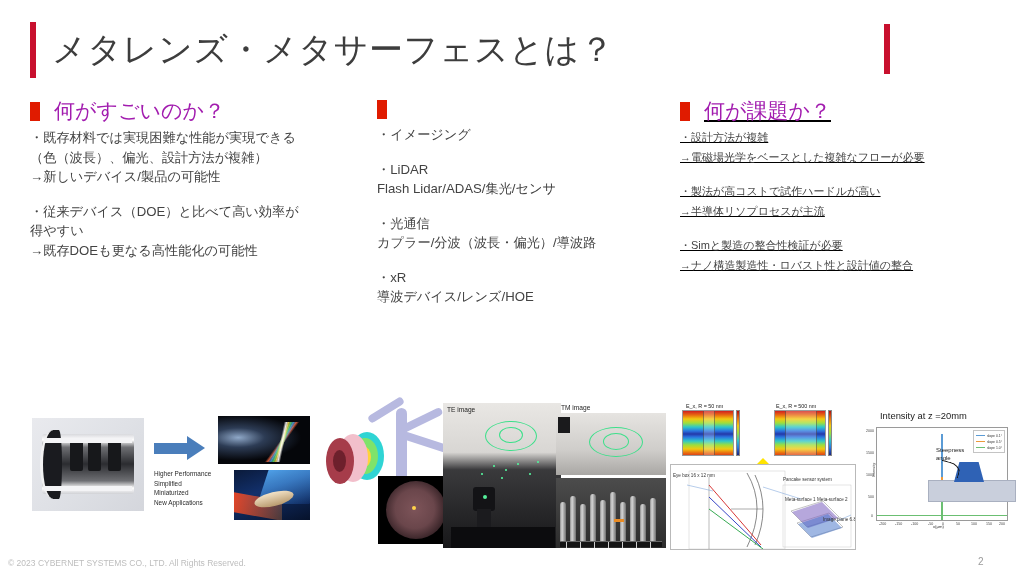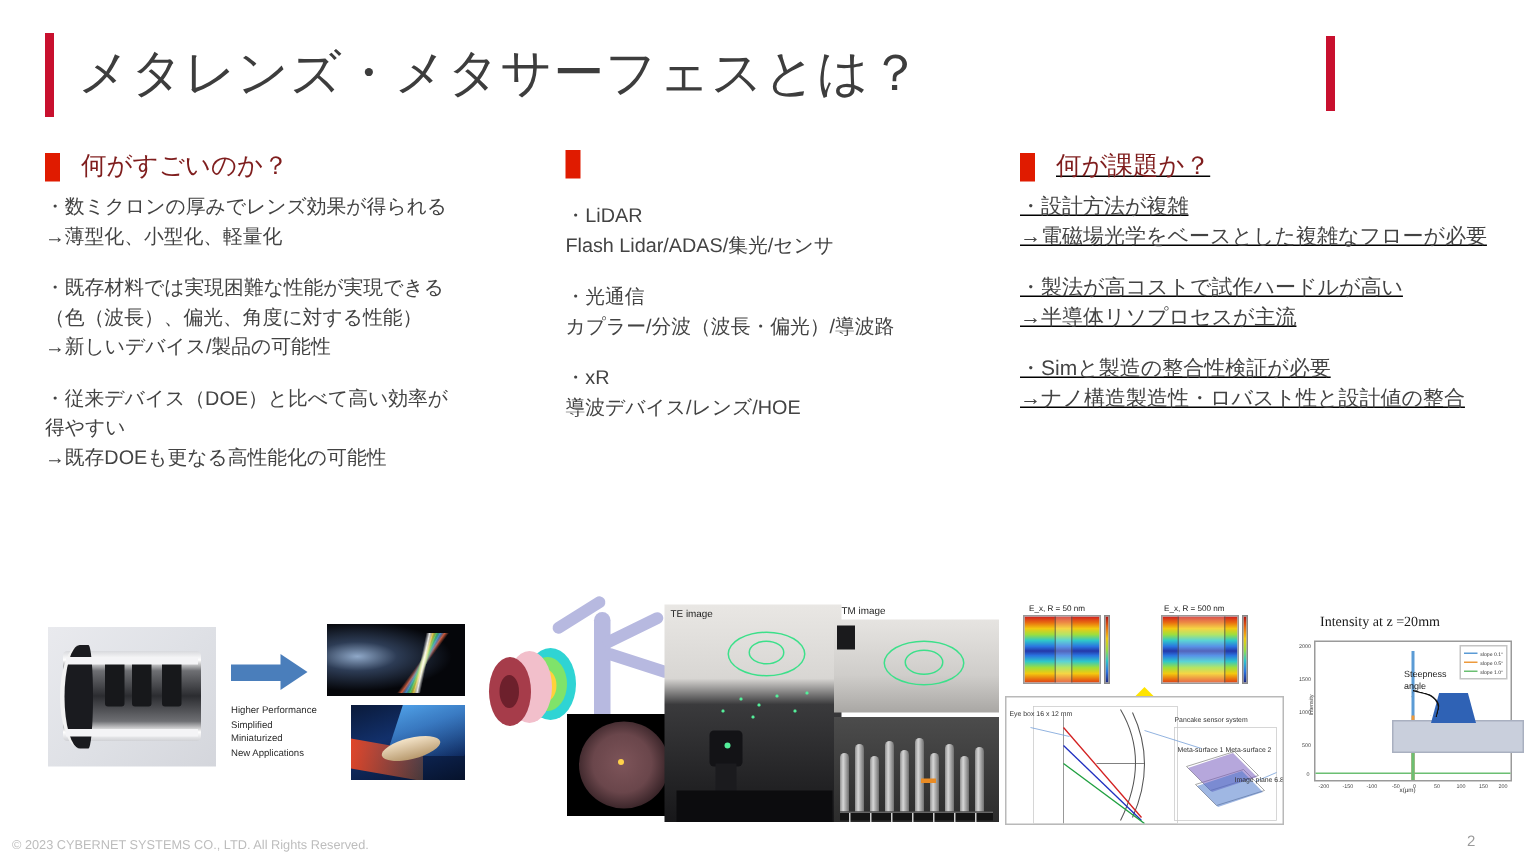--- a/index.html
+++ b/index.html
@@ -37,31 +37,31 @@
   #col1 { left: 30px; width: 330px; }
   #col2 { left: 377px; width: 300px; }
   #col3 { left: 680px; width: 335px; text-decoration: underline; }
 
   .col-head { display: flex; align-items: center; margin-bottom: 6px; }
   .head-marker {
     width: 10px; height: 19px; background: #e01b00;
     display: inline-block; flex: 0 0 auto;
   }
   .head-text {
-    margin-left: 14px; font-size: 17px; color: #7f1d1d;
+    margin-left: 14px; font-size: 21px; color: #a21caf;
     white-space: nowrap; line-height: 22px;
   }
 
   .para { margin-bottom: 15px; }
   .para:last-child { margin-bottom: 0; }
   .line {
     font-size: 13.2px; color: #434343; line-height: 19.5px;
     white-space: nowrap;
   }
-  #col3 .line { font-size: 14px; }
+  #col3 .line { font-size: 11px; }
 
   
   .footer-copy {
     position: absolute; left: 8px; top: 558px;
     font-size: 8.5px; color: #bdbdbd; white-space: nowrap;
   }
   .footer-page {
     position: absolute; left: 978px; top: 556px;
     font-size: 10px; color: #9a9a9a;
   }
@@ -232,21 +232,21 @@
     border-top: 11px solid #ffe400;
   }
   .raybox {
     position: absolute; left: 2px; top: 62px; width: 186px; height: 86px;
     border: .5px solid #b9b9b9; overflow: hidden; background: #fff;
   }
   .rt-label { position: absolute; font-size: 4.6px; color: #333; white-space: nowrap; }
 
   
   #fig5 { position: absolute; left: 862px; top: 10px; width: 158px; height: 138px; }
-  .plot-title { position: absolute; left: 18px; top: 0; font-size: 9.4px; color: #1b1b1b; white-space: nowrap; font-family: Liberation Serif, serif; }
+  .plot-title { position: absolute; left: 18px; top: 0; font-size: 9.4px; color: #1b1b1b; white-space: nowrap; }
   .plot-frame {
     position: absolute; left: 14px; top: 17px; width: 132px; height: 94px;
     border: .6px solid #9a9a9a; background: #fff;
   }
   .peak {
     position: absolute; bottom: 0; width: 2.6px;
   }
   .baseline { position: absolute; left: 0; right: 0; bottom: 4px; height: .8px; background: #6bbf72; }
   .ytick, .xtick { position: absolute; font-size: 3.6px; color: #444; white-space: nowrap; }
   .ylab {
@@ -287,40 +287,37 @@
   <div class="title-bar"></div>
   <div class="slide-title">メタレンズ・メタサーフェスとは？</div>
   <div class="logo-bar"></div>
 
   <div class="col" id="col1">
     <div class="col-head">
       <span class="head-marker"></span>
       <span class="head-text">何がすごいのか？</span>
     </div>
     <div class="para">
-      <div class="line">・数ミクロンの厚みでレンズ効果が得られる</div>
-      <div class="line">→薄型化、小型化、軽量化</div>
-    </div>
-    <div class="para">
       <div class="line">・既存材料では実現困難な性能が実現できる</div>
-      <div class="line">（色（波長）、偏光、角度に対する性能）</div>
+      <div class="line">（色（波長）、偏光、設計方法が複雑）</div>
       <div class="line">→新しいデバイス/製品の可能性</div>
     </div>
     <div class="para">
       <div class="line">・従来デバイス（DOE）と比べて高い効率が</div>
       <div class="line">得やすい</div>
       <div class="line">→既存DOEも更なる高性能化の可能性</div>
     </div>
   </div>
 
   <div class="col" id="col2">
     <div class="col-head">
       <span class="head-marker"></span>
     </div>
     <div class="para">
+      <div class="line">・イメージング</div>
     </div>
     <div class="para">
       <div class="line">・LiDAR</div>
       <div class="line">Flash Lidar/ADAS/集光/センサ</div>
     </div>
     <div class="para">
       <div class="line">・光通信</div>
       <div class="line">カプラー/分波（波長・偏光）/導波路</div>
     </div>
     <div class="para">

